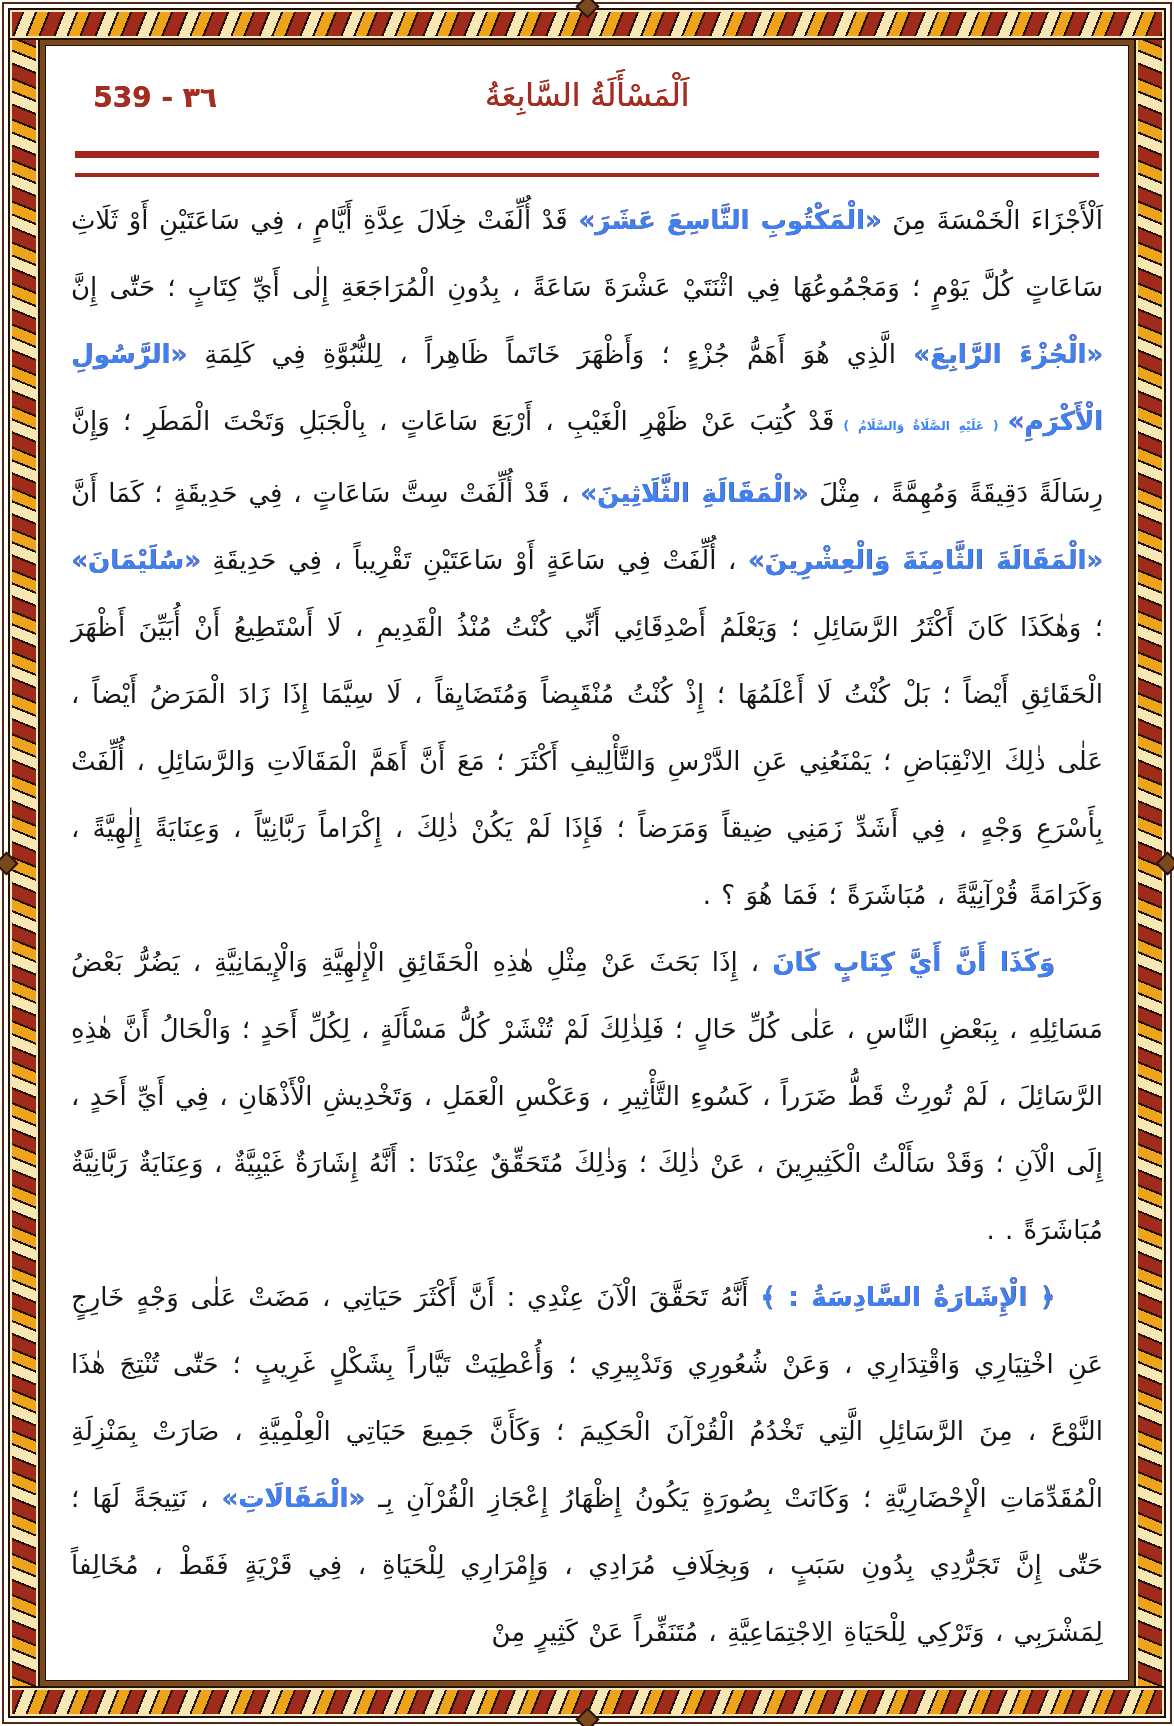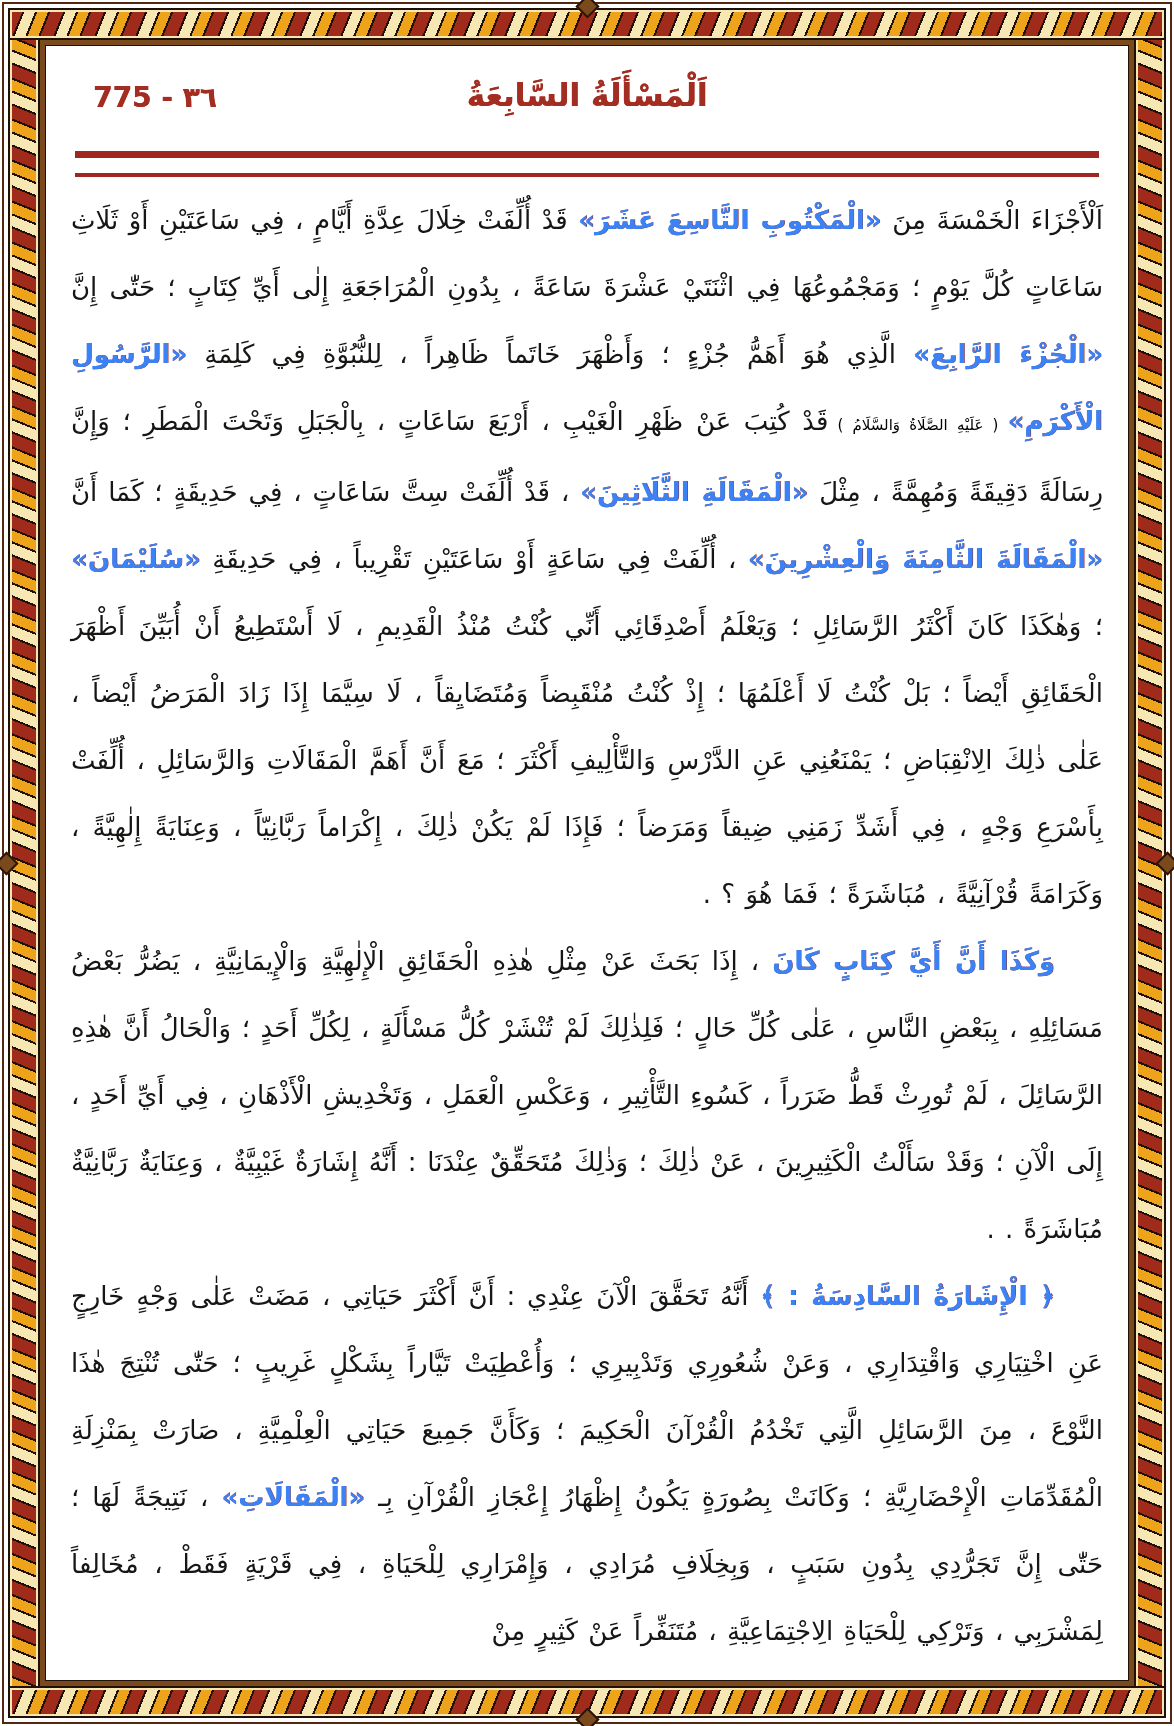--- a/index.html
+++ b/index.html
@@ -50,21 +50,21 @@
   
   .content {
     position:absolute; inset:45px;
     padding:0 26px;
     direction:rtl;
   }
   .page-header { position:relative; height:92px; margin-top:14px; }
   .page-title {
     position:absolute; left:0; right:0; top:18px;
     text-align:center;
-    font-size:31px; font-weight:bold;
+    font-size:31px; font-weight:normal;
     color:#a42d22;
     letter-spacing:0.5px;
     text-shadow:0.4px 0 0 #a42d22;
   }
   .page-number {
     position:absolute; left:22px; top:22px;
     font-size:28px; font-weight:bold;
     color:#a42d22;
     direction:rtl;
     text-shadow:0.4px 0 0 #a42d22;
@@ -80,42 +80,42 @@
     font-size:26px;
     line-height:67px;
     color:#171614;
     text-align:justify;
     word-spacing:2px;
   }
   .para { margin:0; }
   .para.indent { text-indent:48px; }
   .seg { }
   .seg.red { color:#3b82f6; font-weight:bold; text-shadow:0.4px 0 0 #99271d; }
-  .seg.salawat { color:#000000; font-size:15px; font-weight:normal; }
+  .seg.salawat { color:#3b82f6; font-size:12px; font-weight:bold; }
 </style>
 </head>
 <body>
 
 <div class="page">
 
   <div class="outer-hairline"></div>
   <div class="band band-v band-left"></div>
   <div class="band band-v band-right"></div>
   <div class="band band-h band-top"></div>
   <div class="band band-h band-bottom"></div>
   <div class="inner-frame"></div>
   <div class="diamond top"></div>
   <div class="diamond bottom"></div>
   <div class="diamond left"></div>
   <div class="diamond right"></div>
 
   <div class="content">
 
     <div class="page-header">
-      <div class="page-number">٣٦ - 775</div>
+      <div class="page-number">٣٦ - 539</div>
       <div class="page-title">اَلْمَسْأَلَةُ السَّابِعَةُ</div>
     </div>
 
     <div class="title-divider"></div>
 
     <div class="text-body">
         <p class="para"><span class="seg">اَلْأَجْزَاءَ الْخَمْسَةَ مِنَ </span><span class="seg red">«الْمَكْتُوبِ التَّاسِعَ عَشَرَ»</span><span class="seg"> قَدْ أُلِّفَتْ خِلَالَ عِدَّةِ أَيَّامٍ ، فِي سَاعَتَيْنِ أَوْ ثَلَاثِ سَاعَاتٍ كُلَّ يَوْمٍ ؛ وَمَجْمُوعُهَا فِي اثْنَتَيْ عَشْرَةَ سَاعَةً ، بِدُونِ الْمُرَاجَعَةِ إِلٰى أَيِّ كِتَابٍ ؛ حَتّٰى إِنَّ </span><span class="seg red">«الْجُزْءَ الرَّابِعَ»</span><span class="seg"> الَّذِي هُوَ أَهَمُّ جُزْءٍ ؛ وَأَظْهَرَ خَاتَماً ظَاهِراً ، لِلنُّبُوَّةِ فِي كَلِمَةِ </span><span class="seg red">«الرَّسُولِ الْأَكْرَمِ»</span><span class="seg salawat"> ( عَلَيْهِ الصَّلَاةُ وَالسَّلَامُ ) </span><span class="seg">قَدْ كُتِبَ عَنْ ظَهْرِ الْغَيْبِ ، أَرْبَعَ سَاعَاتٍ ، بِالْجَبَلِ وَتَحْتَ الْمَطَرِ ؛ وَإِنَّ رِسَالَةً دَقِيقَةً وَمُهِمَّةً ، مِثْلَ </span><span class="seg red">«الْمَقَالَةِ الثَّلَاثِينَ»</span><span class="seg"> ، قَدْ أُلِّفَتْ سِتَّ سَاعَاتٍ ، فِي حَدِيقَةٍ ؛ كَمَا أَنَّ </span><span class="seg red">«الْمَقَالَةَ الثَّامِنَةَ وَالْعِشْرِينَ»</span><span class="seg"> ، أُلِّفَتْ فِي سَاعَةٍ أَوْ سَاعَتَيْنِ تَقْرِيباً ، فِي حَدِيقَةِ </span><span class="seg red">«سُلَيْمَانَ»</span><span class="seg"> ؛ وَهٰكَذَا كَانَ أَكْثَرُ الرَّسَائِلِ ؛ وَيَعْلَمُ أَصْدِقَائِي أَنِّي كُنْتُ مُنْذُ الْقَدِيمِ ، لَا أَسْتَطِيعُ أَنْ أُبَيِّنَ أَظْهَرَ الْحَقَائِقِ أَيْضاً ؛ بَلْ كُنْتُ لَا أَعْلَمُهَا ؛ إِذْ كُنْتُ مُنْقَبِضاً وَمُتَضَايِقاً ، لَا سِيَّمَا إِذَا زَادَ الْمَرَضُ أَيْضاً ، عَلٰى ذٰلِكَ الِانْقِبَاضِ ؛ يَمْنَعُنِي عَنِ الدَّرْسِ وَالتَّأْلِيفِ أَكْثَرَ ؛ مَعَ أَنَّ أَهَمَّ الْمَقَالَاتِ وَالرَّسَائِلِ ، أُلِّفَتْ بِأَسْرَعِ وَجْهٍ ، فِي أَشَدِّ زَمَنِي ضِيقاً وَمَرَضاً ؛ فَإِذَا لَمْ يَكُنْ ذٰلِكَ ، إِكْرَاماً رَبَّانِيّاً ، وَعِنَايَةً إِلٰهِيَّةً ، وَكَرَامَةً قُرْآنِيَّةً ، مُبَاشَرَةً ؛ فَمَا هُوَ ؟ .</span></p>
         <p class="para indent"><span class="seg red">وَكَذَا أَنَّ أَيَّ كِتَابٍ كَانَ</span><span class="seg"> ، إِذَا بَحَثَ عَنْ مِثْلِ هٰذِهِ الْحَقَائِقِ الْإِلٰهِيَّةِ وَالْإِيمَانِيَّةِ ، يَضُرُّ بَعْضُ مَسَائِلِهِ ، بِبَعْضِ النَّاسِ ، عَلٰى كُلِّ حَالٍ ؛ فَلِذٰلِكَ لَمْ تُنْشَرْ كُلُّ مَسْأَلَةٍ ، لِكُلِّ أَحَدٍ ؛ وَالْحَالُ أَنَّ هٰذِهِ الرَّسَائِلَ ، لَمْ تُورِثْ قَطُّ ضَرَراً ، كَسُوءِ التَّأْثِيرِ ، وَعَكْسِ الْعَمَلِ ، وَتَخْدِيشِ الْأَذْهَانِ ، فِي أَيِّ أَحَدٍ ، إِلَى الْآنِ ؛ وَقَدْ سَأَلْتُ الْكَثِيرِينَ ، عَنْ ذٰلِكَ ؛ وَذٰلِكَ مُتَحَقِّقٌ عِنْدَنَا : أَنَّهُ إِشَارَةٌ غَيْبِيَّةٌ ، وَعِنَايَةٌ رَبَّانِيَّةٌ مُبَاشَرَةً . .</span></p>
         <p class="para indent"><span class="seg red">﴿ الْإِشَارَةُ السَّادِسَةُ : ﴾</span><span class="seg"> أَنَّهُ تَحَقَّقَ الْآنَ عِنْدِي : أَنَّ أَكْثَرَ حَيَاتِي ، مَضَتْ عَلٰى وَجْهٍ خَارِجٍ عَنِ اخْتِيَارِي وَاقْتِدَارِي ، وَعَنْ شُعُورِي وَتَدْبِيرِي ؛ وَأُعْطِيَتْ تَيَّاراً بِشَكْلٍ غَرِيبٍ ؛ حَتّٰى تُنْتِجَ هٰذَا النَّوْعَ ، مِنَ الرَّسَائِلِ الَّتِي تَخْدُمُ الْقُرْآنَ الْحَكِيمَ ؛ وَكَأَنَّ جَمِيعَ حَيَاتِي الْعِلْمِيَّةِ ، صَارَتْ بِمَنْزِلَةِ الْمُقَدِّمَاتِ الْإِحْضَارِيَّةِ ؛ وَكَانَتْ بِصُورَةٍ يَكُونُ إِظْهَارُ إِعْجَازِ الْقُرْآنِ بِـ </span><span class="seg red">«الْمَقَالَاتِ»</span><span class="seg"> ، نَتِيجَةً لَهَا ؛ حَتّٰى إِنَّ تَجَرُّدِي بِدُونِ سَبَبٍ ، وَبِخِلَافِ مُرَادِي ، وَإِمْرَارِي لِلْحَيَاةِ ، فِي قَرْيَةٍ فَقَطْ ، مُخَالِفاً لِمَشْرَبِي ، وَتَرْكِي لِلْحَيَاةِ الِاجْتِمَاعِيَّةِ ، مُتَنَفِّراً عَنْ كَثِيرٍ مِنْ</span></p>
       </div>

